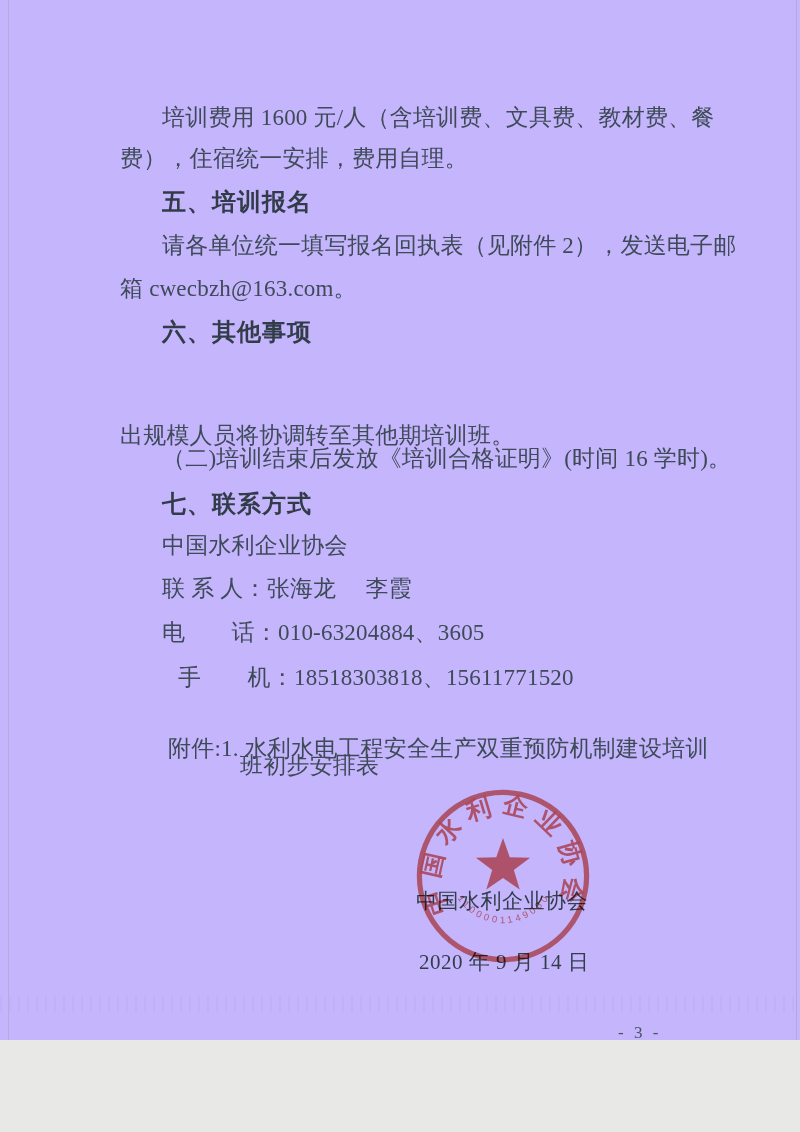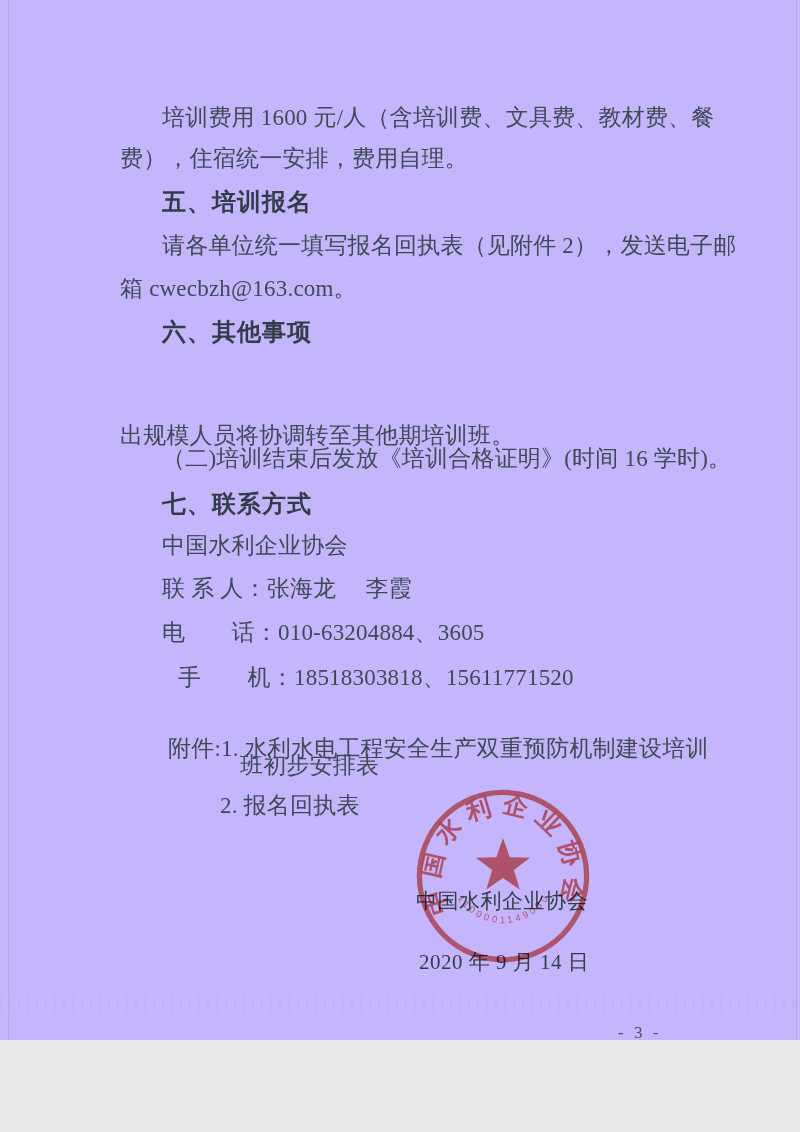--- a/index.html
+++ b/index.html
@@ -53,21 +53,20 @@
   <div class="line" style="left:162px;top:446px;">（二)培训结束后发放《培训合格证明》(时间 16 学时)。</div>
 
   <div class="line heading" style="left:162px;top:490px;">七、联系方式</div>
   <div class="line" style="left:162px;top:533px;">中国水利企业协会</div>
   <div class="line" style="left:162px;top:576px;">联 系 人：张海龙　 李霞</div>
   <div class="line" style="left:162px;top:620px;">电　　话：010-63204884、3605</div>
   <div class="line" style="left:162px;top:665px;margin-left:16px;">手　　机：18518303818、15611771520</div>
 
   <div class="line" style="left:168px;top:708px;margin-top:28px;">附件:1. 水利水电工程安全生产双重预防机制建设培训</div>
   <div class="line" style="left:240px;top:753px;">班初步安排表</div>
-  <div class="line" style="left:220px;top:793px;">2. 报名回执表</div>
 
   <div class="sig" style="left:416px;top:887px;">中国水利企业协会</div>
   <div class="sig" style="left:419px;top:948px;text-align:center;">2020 年 9 月 14 日</div>
 
   <svg class="seal" viewBox="0 0 200 200" aria-hidden="true">
     <defs>
       <path id="sealArc" d="M 45.9 137.9 A 66 66 0 1 1 154.1 137.9" fill="none"></path>
       <path id="sealCodeArc" d="M 50 120 A 57 57 0 0 0 150 120" fill="none"></path>
     </defs>
     <circle cx="100" cy="100" r="88" fill="none" stroke="#dc564c" stroke-width="5.5" stroke-opacity="0.88"></circle>

